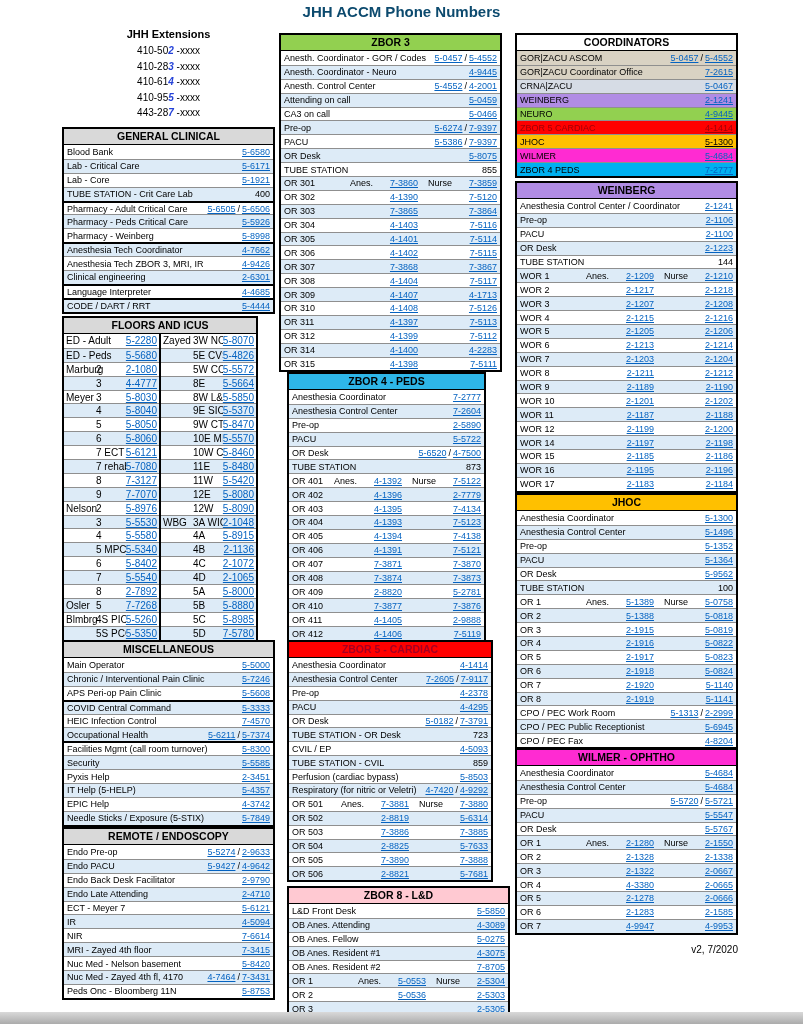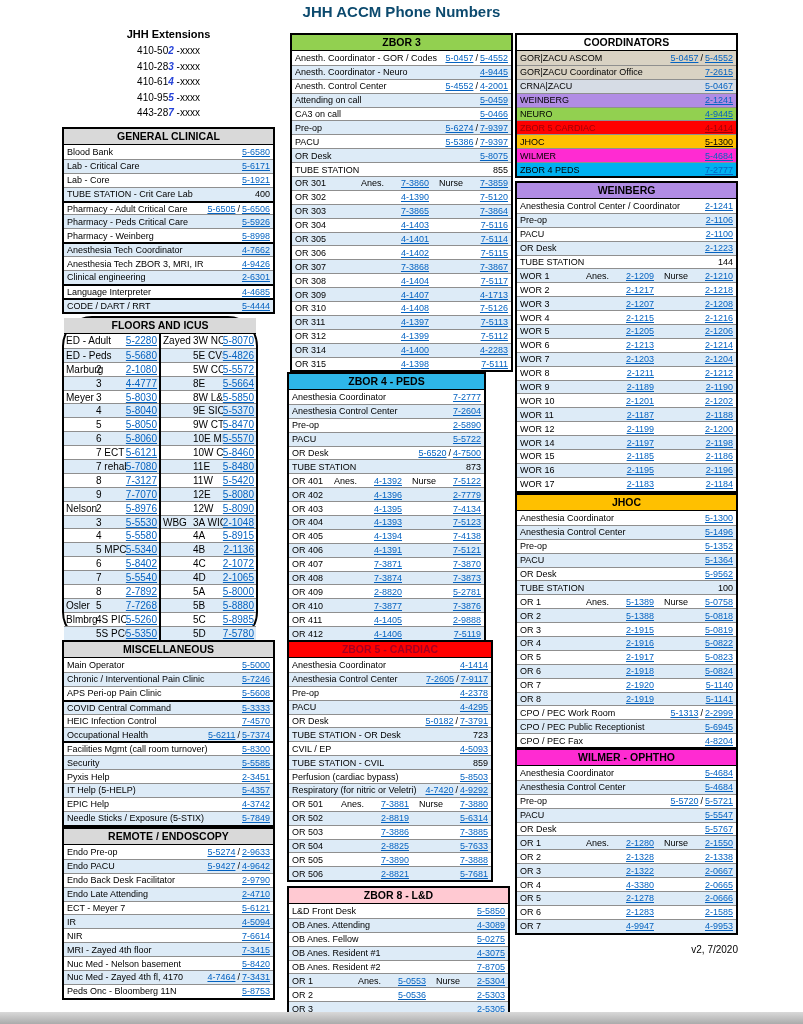--- a/index.html
+++ b/index.html
@@ -33,24 +33,24 @@
   
   .floorbody{display:flex;}
   .floorcol{flex:1;min-width:0;}
   .floorcol + .floorcol{border-left:2px solid #000;}
   .floorcol .row{font-size:10px;padding:0 2px;}
   .fg{width:30px;flex:none;overflow:visible;}
   .fl{flex:1;overflow:hidden;}
   .fn{text-align:right;flex:none;}
   
   #sec-general  {left:62px; top:127px;width:213px;}
-  #sec-floors   {left:62px; top:316px;width:196px;border-radius:30px;}
+  #sec-floors   {left:62px; top:316px;width:196px;}
   #sec-misc     {left:62px; top:640px;width:213px;}
   #sec-remote   {left:62px; top:827px;width:213px;}
-  #sec-zbor3    {left:290px;top:33px; width:223px;}
+  #sec-zbor3    {left:279px;top:33px; width:223px;}
   #sec-zbor4    {left:287px;top:372px;width:199px;}
   #sec-zbor5    {left:287px;top:640px;width:206px;}
   #sec-zbor8    {left:287px;top:886px;width:223px;}
   #sec-coord    {left:515px;top:33px; width:223px;}
   #sec-weinberg {left:515px;top:181px;width:223px;}
   #sec-jhoc     {left:515px;top:493px;width:223px;}
   #sec-wilmer   {left:515px;top:748px;width:223px;}
   .version-note{position:absolute;left:515px;top:944px;width:223px;text-align:right;font-size:10px;}
   .bottom-strip{position:absolute;left:0;top:1012px;width:803px;height:12px;
        background:linear-gradient(#d9d9d9,#ababab);}

